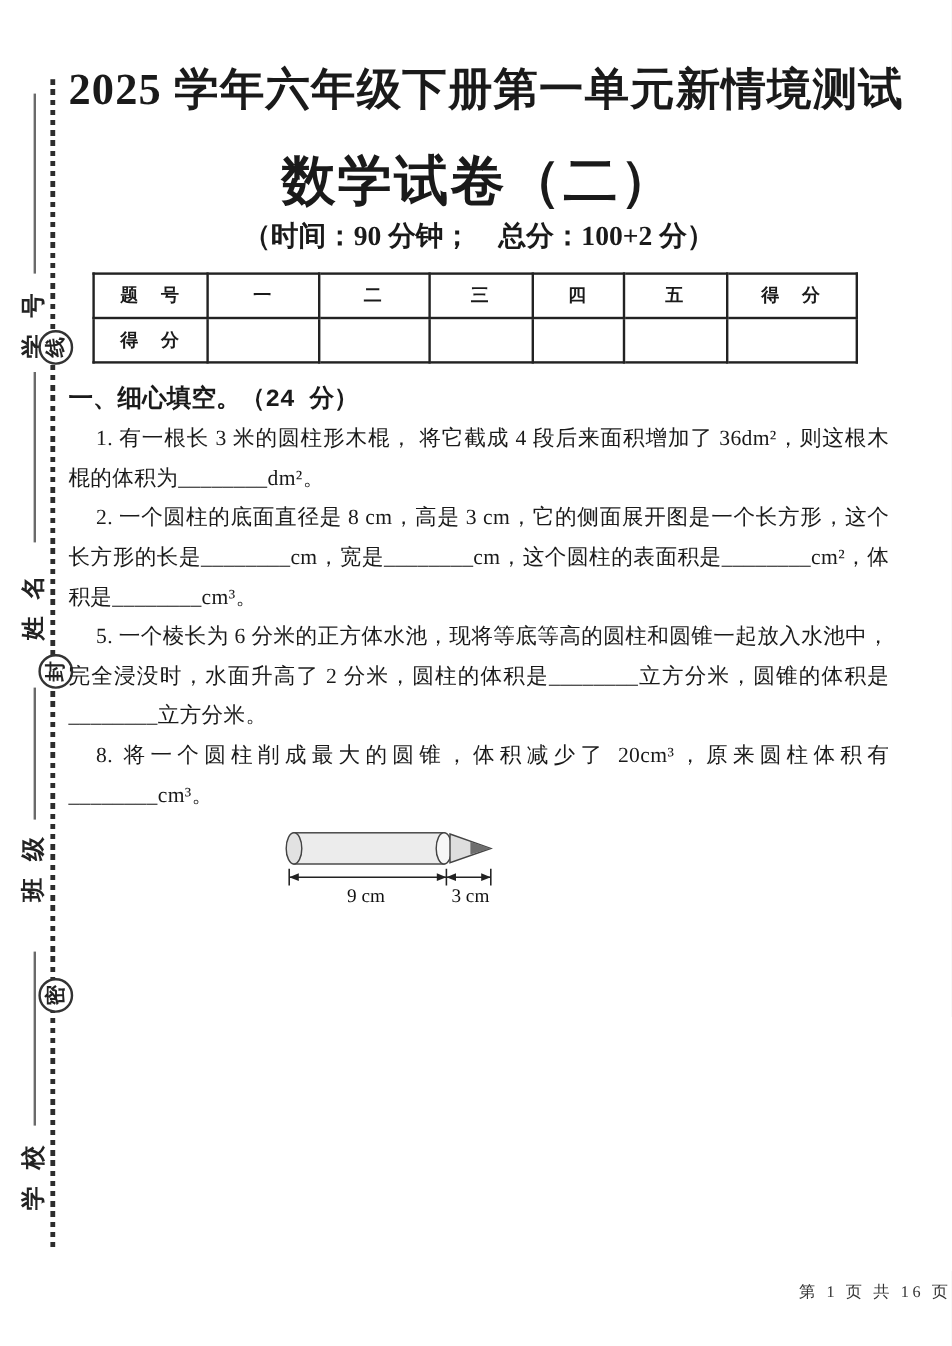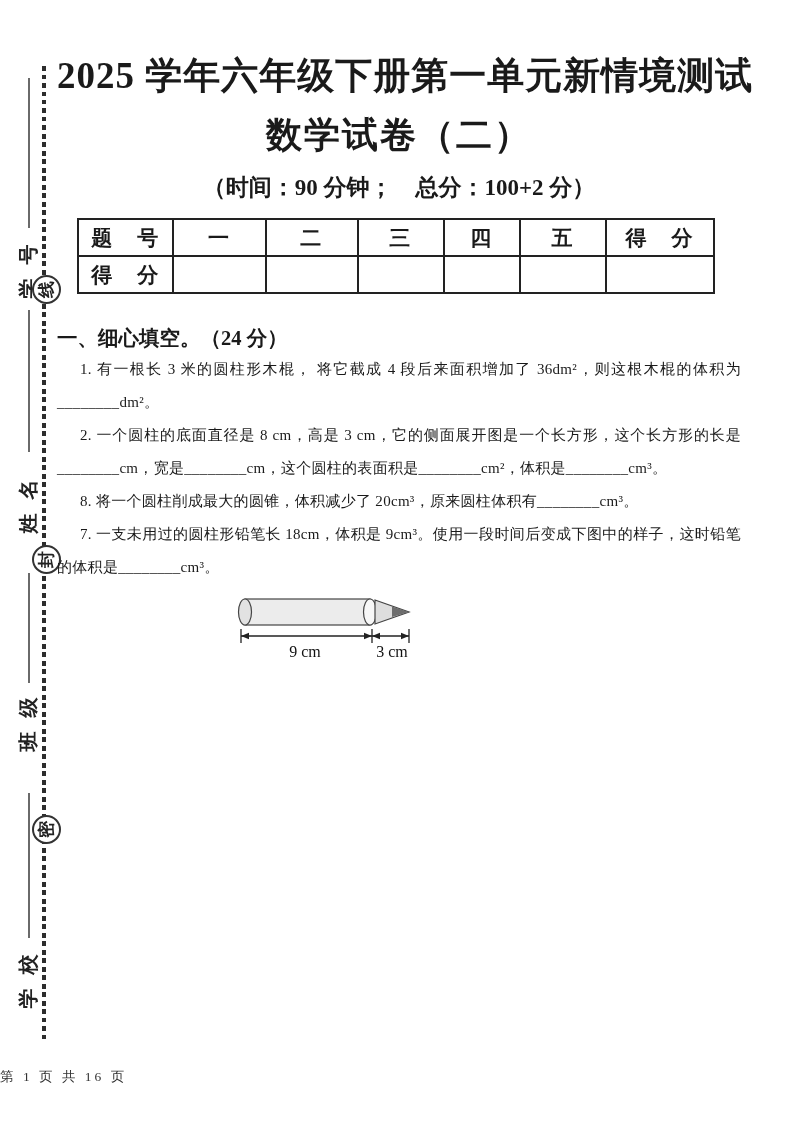--- a/index.html
+++ b/index.html
@@ -73,75 +73,76 @@
   .title1 {
     margin-top: 54px;
     text-align: center;
     font-size: 37px;
     font-weight: bold;
     letter-spacing: 1px;
     line-height: 1.2;
     white-space: nowrap;
   }
   .title2 {
-    margin-top: 13px;
-    text-align: center;
-    font-size: 36px;
+    margin-top: 23px;
+    text-align: center;
+    font-size: 45px;
     font-weight: bold;
     letter-spacing: 2px;
   }
   .info-line {
-    margin-top: 12px;
+    margin-top: 0;
     text-align: center;
     font-size: 23px;
     font-weight: bold;
   }
 
   table.score-table {
     margin: 15px 0 0 20px;
     width: 638px;
     border-collapse: collapse;
     table-layout: fixed;
   }
   .score-table td {
     border: 2px solid #222;
     height: 37px;
     text-align: center;
     vertical-align: middle;
-    font-size: 21px;
+    font-size: 15px;
     font-weight: bold;
     letter-spacing: 2px;
   }
 
   .section-heading {
-    margin-top: 29px;
+    margin-top: 16px;
     font-size: 20.5px;
     font-weight: bold;
     line-height: 30px;
+    font-family: Liberation Mono, monospace;
   }
   p.question {
-    font-size: 15px;
+    font-size: 18px;
     line-height: 33px;
     text-align: justify;
     text-indent: 23px;
     letter-spacing: 0.3px;
   }
 
   .figure-wrap {
     margin: 4px 0 4px 178px;
     width: 182px;
     height: 74px;
   }
   .figure-wrap svg { display: block; }
 
   .footer {
     position: absolute;
     left: 0; right: 0;
     top: 1068px;
-    text-align: left;
+    text-align: right;
     font-size: 13.5px;
     letter-spacing: 3px;
     color: #333;
   }
 </style>
 </head>
 <body>
 
 <div class="page">
 
@@ -195,22 +196,22 @@
         <td></td>
         <td></td>
       </tr>
     </tbody>
       </table>
 
     <div class="section-heading">一、细心填空。（24 分）</div>
 
     <p class="question">1. 有一根长 3 米的圆柱形木棍， 将它截成 4 段后来面积增加了 36dm²，则这根木棍的体积为________dm²。</p>
     <p class="question">2. 一个圆柱的底面直径是 8 cm，高是 3 cm，它的侧面展开图是一个长方形，这个长方形的长是________cm，宽是________cm，这个圆柱的表面积是________cm²，体积是________cm³。</p>
+    <p class="question">5. 一个棱长为 6 分米的正方体水池，现将等底等高的圆柱和圆锥一起放入水池中，完全浸没时，水面升高了 2 分米，圆柱的体积是________立方分米，圆锥的体积是________立方分米。</p>
     <p class="question">8. 将一个圆柱削成最大的圆锥，体积减少了 20cm³，原来圆柱体积有________cm³。</p>
-    <p class="question">7. 一支未用过的圆柱形铅笔长 18cm，体积是 9cm³。使用一段时间后变成下图中的样子，这时铅笔的体积是________cm³。</p>
 
     <div class="figure-wrap">
       <svg width="182" height="74" viewBox="0 0 182 74">
 
         <rect x="10" y="11" width="125" height="26" fill="#ececec" stroke="#444" stroke-width="1.2"></rect>
         <ellipse cx="10" cy="24" rx="6.5" ry="13" fill="#e2e2e2" stroke="#444" stroke-width="1.2"></ellipse>
         <ellipse cx="135" cy="24" rx="6.5" ry="13" fill="#f7f7f7" stroke="#444" stroke-width="1.2"></ellipse>
 
         <polygon points="140,12 174,24 140,36" fill="#dedede" stroke="#444" stroke-width="1.2"></polygon>
         <polygon points="157,18.5 174,24 157,29" fill="#6e6e6e"></polygon>

